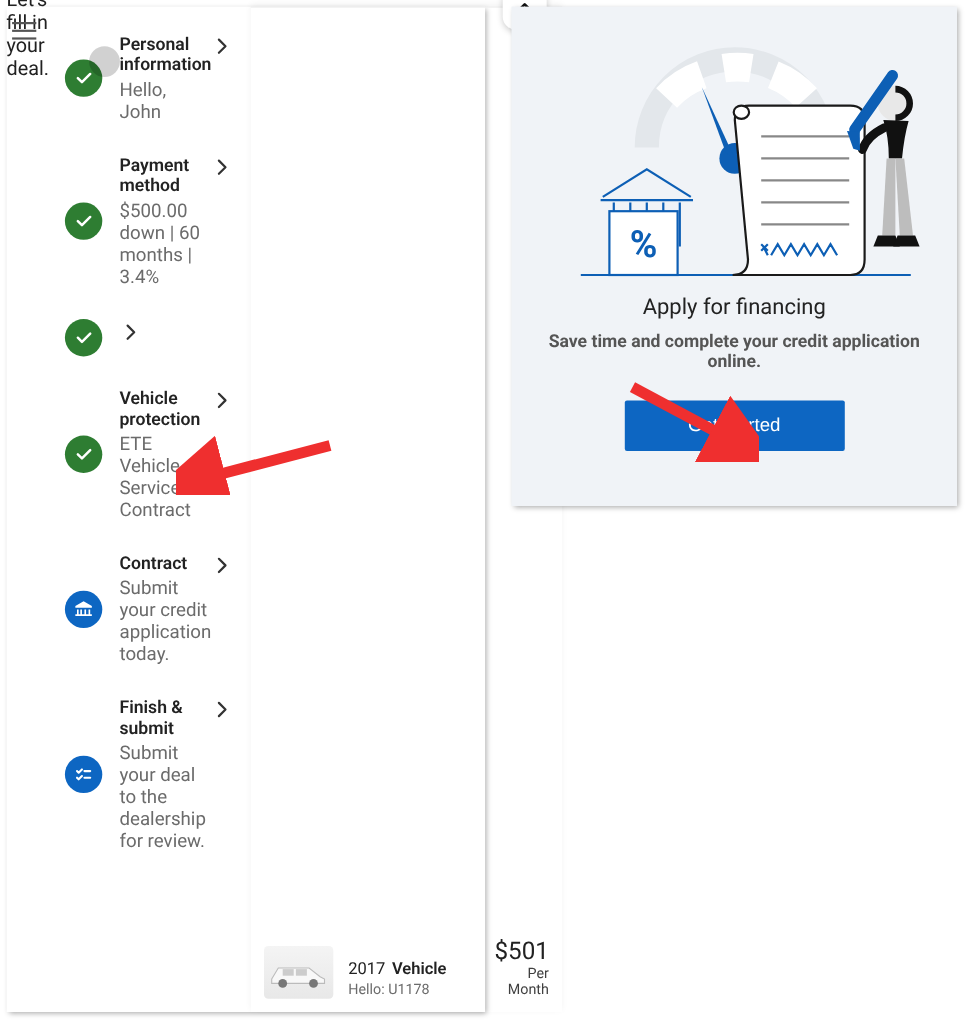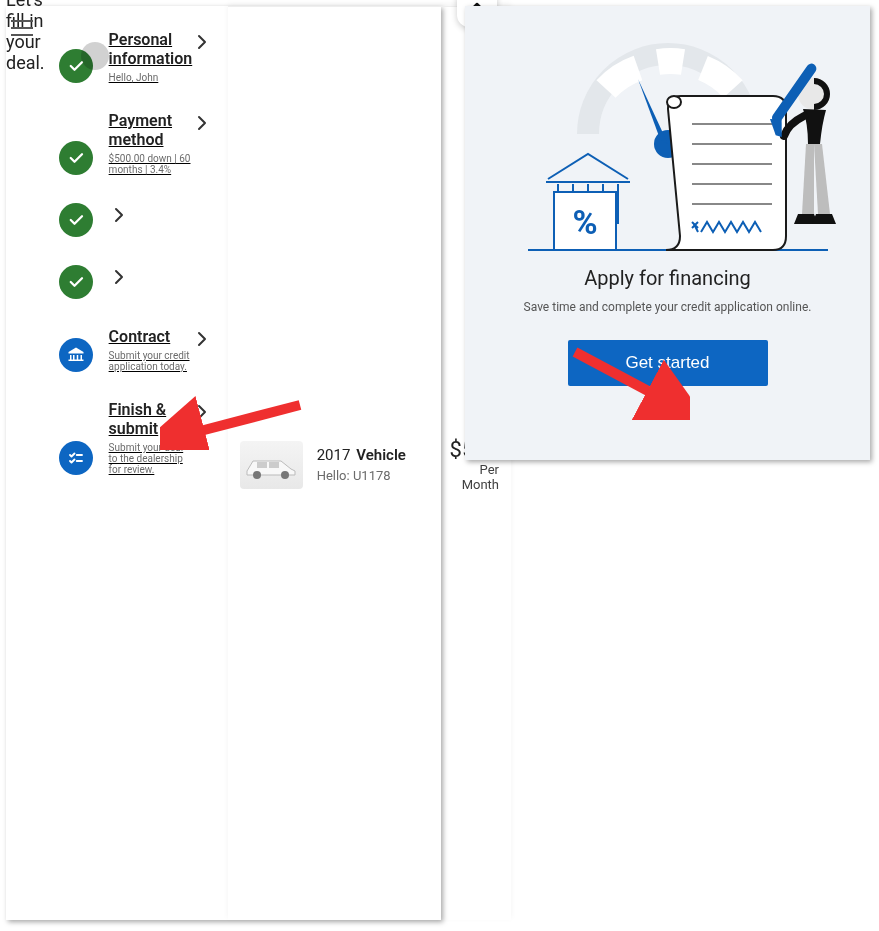--- a/index.html
+++ b/index.html
@@ -48,25 +48,24 @@
     justify-content: space-between;
     cursor: pointer;
   }
   .hamburger span { display:block; height:2px; background:#555; }
   .steps {
     flex: 1;
     padding: 10px 10px 0 10px;
   }
   .step {
     display: flex;
-    align-items: flex-end;
+    align-items: center;
     padding: 14px 6px 14px 4px;
     cursor: pointer;
     position: relative;
-    text-decoration: underline;
   }
   .step-icon {
     width: 34px;
     height: 34px;
     border-radius: 50%;
     flex-shrink: 0;
     display:flex;
     align-items:center;
     justify-content:center;
     margin-right: 16px;
@@ -74,21 +73,21 @@
   .step-icon.green { background:#2e7d32; }
   .step-icon.blue  { background:#0d66c2; }
   .step-text { flex:1; }
   .step-title {
     font-size: 16px;
     font-weight: 600;
     color: #222;
     margin-bottom: 4px;
   }
   .step-sub {
-    font-size: 10px;
+    font-size: 17px;
     color: #6b6b6b;
   }
   .step-chevron {
     width: 20px;
     display:flex;
     align-items:center;
     justify-content:center;
     align-self: flex-start;
     margin-top: 4px;
   }
@@ -99,21 +98,21 @@
     width: 28px;
     height: 28px;
     border-radius: 50%;
     background: rgba(0,0,0,0.18);
   }
   
   .bottom-bar {
     border-top: 1px solid #eee;
     padding: 14px 12px 12px 12px;
     display:flex;
-    align-items:center;
+    align-items:flex-end;
     position: relative;
     box-shadow: 0 -2px 6px rgba(0,0,0,0.05);
   }
   .expand-btn {
     position:absolute;
     top:-20px;
     right:14px;
     width:40px;
     height:40px;
     background:#fff;
@@ -164,23 +163,25 @@
     justify-content:center;
     position:relative;
   }
   .rp-title {
     font-size:20px;
     color:#222;
     margin-top:12px;
     font-weight:400;
   }
   .rp-sub {
-    font-size:12px;
+    font-size:16px;
     color:#555;
     margin-top:10px;
+    text-align:center;
+    font-weight:bold;
   }
   .get-started-btn {
     margin-top:26px;
     background:#0d66c2;
     color:#fff;
     font-size:17px;
     width:200px;
     height:46px;
     border:none;
     border-radius:2px;
@@ -255,20 +256,24 @@
           </svg>
       </div>
     </div>
 
     <div class="step">
       <div class="step-icon green">
         <svg width="18" height="18" viewBox="0 0 24 24" fill="none">
             <path d="M5 12l5 5L20 7" stroke="#fff" stroke-width="3" stroke-linecap="round" stroke-linejoin="round"></path>
           </svg>
       </div>
+      <div class="step-text">
+        <div class="step-title">Vehicle protection</div>
+        <div class="step-sub">ETE Vehicle Service Contract</div>
+      </div>
       <div class="step-chevron">
         <svg width="10" height="16" viewBox="0 0 10 16">
             <path d="M2 2l6 6-6 6" stroke="#333" stroke-width="2" fill="none" stroke-linecap="round" stroke-linejoin="round"></path>
           </svg>
       </div>
     </div>
 
     <div class="step">
       <div class="step-icon blue">
         <svg width="18" height="18" viewBox="0 0 24 24" fill="#fff">

